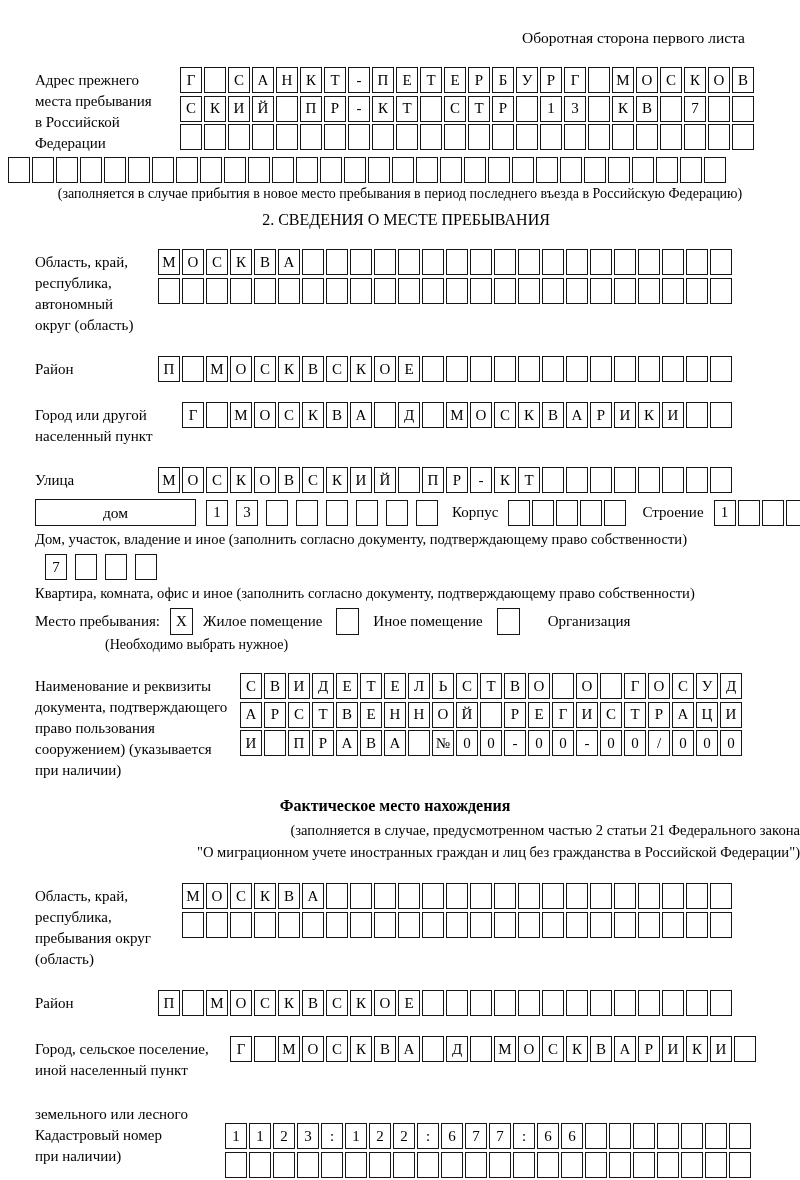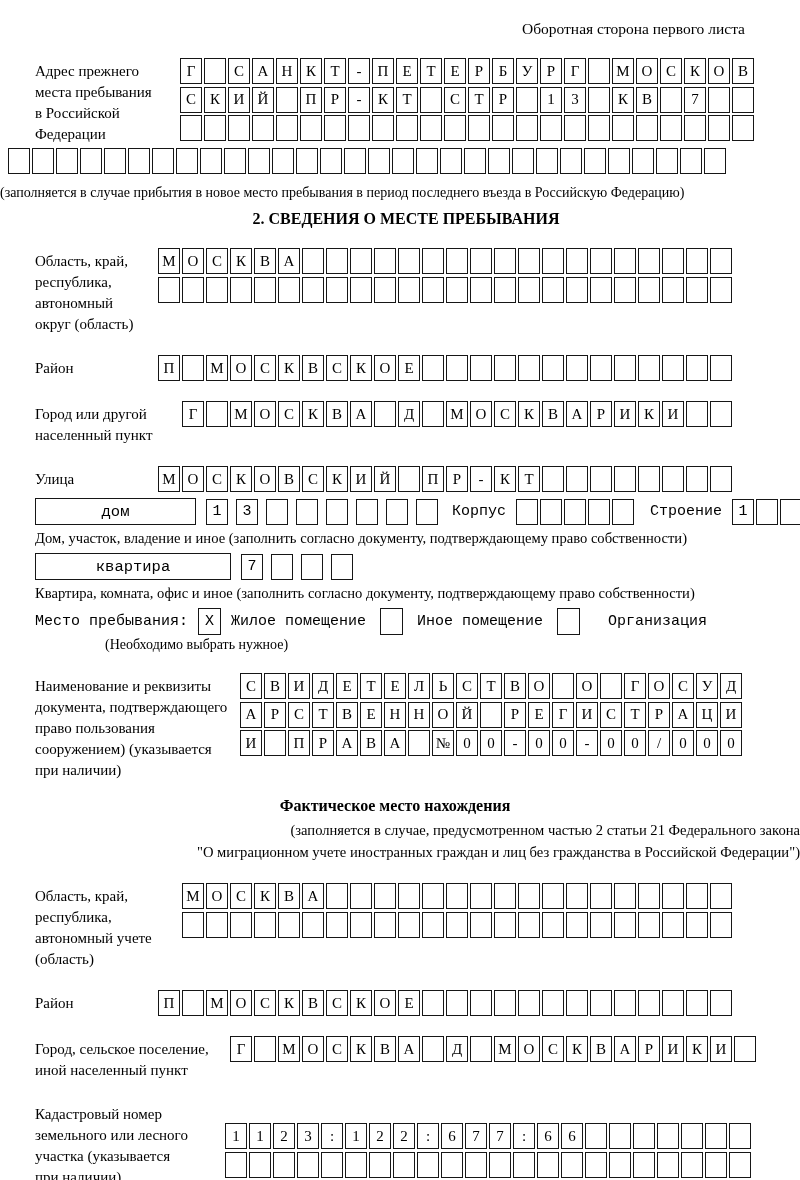--- a/index.html
+++ b/index.html
@@ -1,42 +1,42 @@
 <!DOCTYPE html>
 <html><head>
 <meta charset="utf-8">
 <style>
   html,body{margin:0;padding:0;background:#fff;color:#000;}
   body{width:800px;height:1180px;font-family:"Liberation Serif",serif;font-size:15px;overflow:hidden;}
   .page{position:relative;width:800px;height:1180px;}
-  .header-note{padding:20px 55px 0 0;text-align:right;font-size:15.5px;}
+  .header-note{padding:20px 55px 0 0;text-align:right;font-size:15.5px;margin-top:9px;}
 
   .field{display:flex;align-items:flex-start;margin-left:35px;margin-top:20px;}
   .flabel{flex:none;width:145px;line-height:21px;padding-top:3px;font-size:15px;}
   .flabel.w123{width:123px;}
   .flabel.w195{width:195px;}
   .flabel.w190{width:190px;}
   .flabel.w205{width:205px;}
   .rows{display:flex;flex-direction:column;gap:2.5px;}
   .rows.indent24{margin-left:24px;}
   .rows.mt22{margin-top:22px;}
   .cellrow{display:flex;}
   .cell{box-sizing:border-box;flex:none;width:22px;height:26px;border:1.6px solid #161616;
         margin-right:2px;display:flex;align-items:center;justify-content:center;
         font-size:15px;background:#fff;}
   .cells-wide .cell{margin-right:8px;}
 
   .fullrow{margin:3px 0 0 8px;}
-  .caption{margin:11px 0 0 0;font-size:14px;}
+  .caption{margin:3px 0 0 0;text-align:center;font-size:14px;}
   .caption-left{margin:5px 0 2px 35px;font-size:14.6px;}
-  .sect-title{margin:9px 0 6px 12px;text-align:center;font-weight:bold;font-size:16px;}
+  .sect-title{margin:9px 0 6px 12px;text-align:center;font-weight:normal;font-size:16px;}
   .sub-title{margin:16px 10px 4px 0;text-align:center;font-weight:bold;font-size:16px;}
   .note-center{text-align:right;font-size:14.6px;line-height:22px;}
 
-  .inline-row{display:flex;align-items:center;margin-left:35px;margin-top:6px;font-family:Liberation Mono, monospace;}
+  .inline-row{display:flex;align-items:center;margin-left:35px;margin-top:6px;}
   .wide-box{box-sizing:border-box;height:27px;border:1.7px solid #161616;display:flex;
             align-items:center;justify-content:center;font-size:15.5px;flex:none;}
   .wide-box.dom{width:161px;}
   .wide-box.kv{width:196px;}
   .gap6{width:6px;flex:none;}
   .gap10{width:10px;flex:none;}
   .gap14{width:14px;flex:none;}
   .ilabel{font-size:15px;white-space:nowrap;}
   .checkbox{box-sizing:border-box;flex:none;width:23px;height:27px;border:1.7px solid #161616;
             display:flex;align-items:center;justify-content:center;font-size:15px;}
@@ -365,21 +365,20 @@
     <div class="cellrow">
         <span class="cell">1</span>
         <span class="cell"></span>
         <span class="cell"></span>
         <span class="cell"></span>
       </div>
   </div>
   <div class="caption-left">Дом, участок, владение и иное (заполнить согласно документу, подтверждающему право собственности)</div>
 
   <div class="inline-row">
-    <div class="wide-box kv">квартира</div>
     <div class="gap10"></div>
     <div class="cellrow cells-wide">
         <span class="cell">7</span>
         <span class="cell"></span>
         <span class="cell"></span>
         <span class="cell"></span>
       </div>
   </div>
   <div class="caption-left">Квартира, комната, офис и иное (заполнить согласно документу, подтверждающему право собственности)</div>
 
@@ -482,21 +481,21 @@
   </div>
 
   <div class="sub-title">Фактическое место нахождения</div>
   <div class="note-center">(заполняется в случае, предусмотренном частью 2 статьи 21 Федерального закона</div>
   <div class="note-center">"О миграционном учете иностранных граждан и лиц без гражданства в Российской Федерации")</div>
 
   <div class="field">
     <div class="flabel w123">
         <div>Область, край,</div>
         <div>республика,</div>
-        <div>автономный учете</div>
+        <div>пребывания округ</div>
         <div>(область)</div>
       </div>
     <div class="rows indent24">
       <div class="cellrow">
           <span class="cell">М</span>
           <span class="cell">О</span>
           <span class="cell">С</span>
           <span class="cell">К</span>
           <span class="cell">В</span>
           <span class="cell">А</span>
@@ -606,23 +605,22 @@
           <span class="cell">И</span>
           <span class="cell">К</span>
           <span class="cell">И</span>
           <span class="cell"></span>
         </div>
     </div>
   </div>
 
   <div class="field">
     <div class="flabel w190">
+        <div>земельного или лесного</div>
         <div>Кадастровый номер</div>
-        <div>земельного или лесного</div>
-        <div>участка (указывается</div>
         <div>при наличии)</div>
       </div>
     <div class="rows mt22">
       <div class="cellrow">
           <span class="cell">1</span>
           <span class="cell">1</span>
           <span class="cell">2</span>
           <span class="cell">3</span>
           <span class="cell">:</span>
           <span class="cell">1</span>

